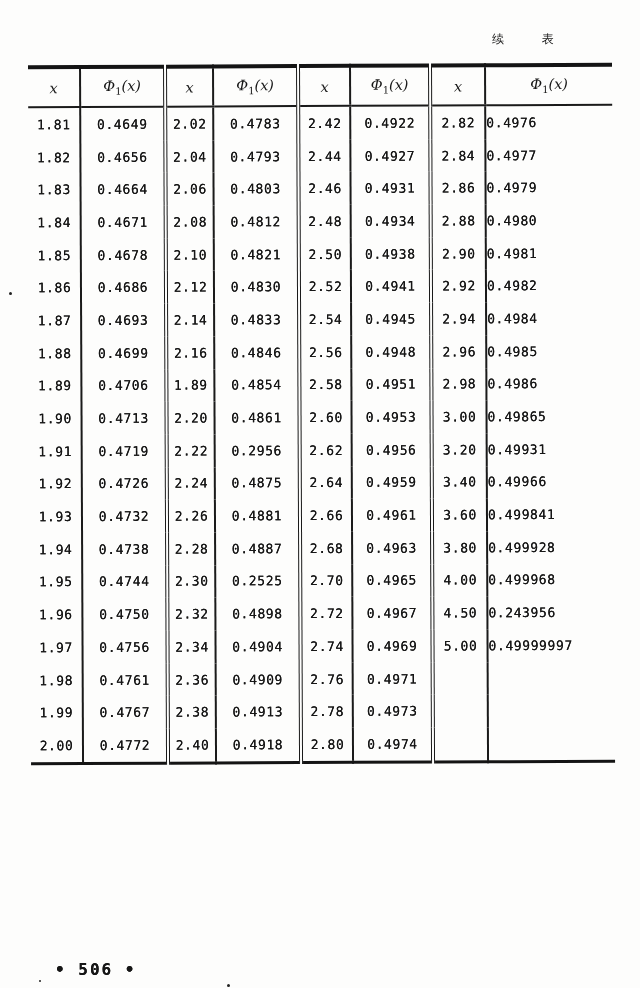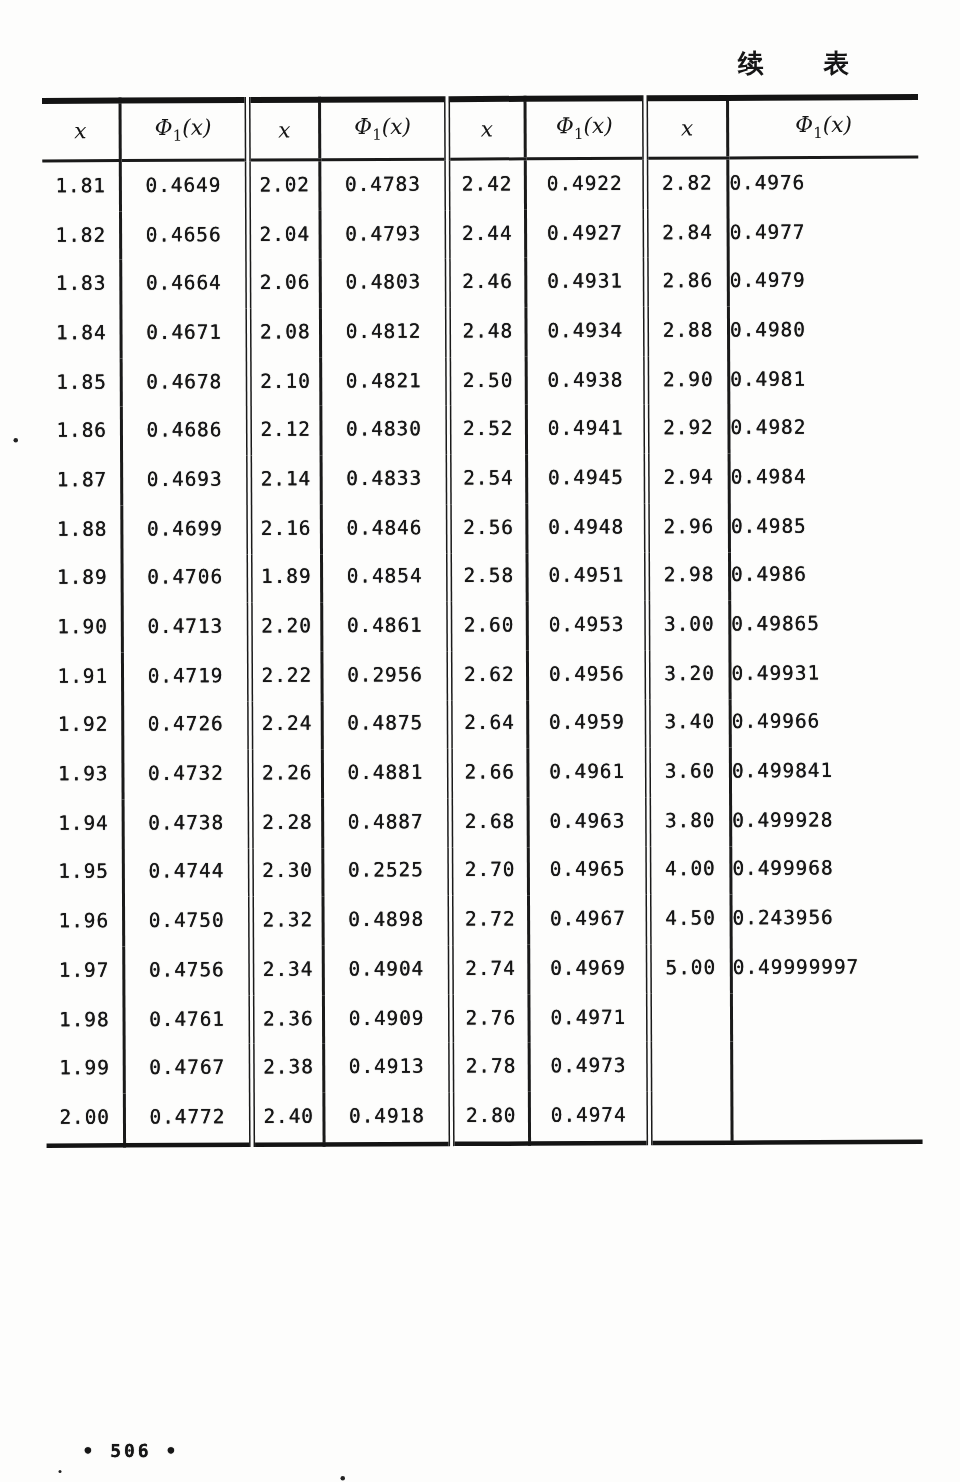--- a/index.html
+++ b/index.html
@@ -4,21 +4,21 @@
 <style>
   html,body{margin:0;padding:0;background:#ffffff;}
   .page{
     position:relative;width:640px;height:988px;background:#fdfdfc;
     overflow:hidden;color:#161616;
     font-family:"DejaVu Sans Mono","Liberation Mono",monospace;
   }
   .continued-label{
     position:absolute;top:31px;left:492px;
     font-family:"DejaVu Sans","Liberation Sans",sans-serif;
-    font-weight:bold;font-size:17px;letter-spacing:17px;white-space:nowrap;
+    font-weight:normal;font-size:12px;letter-spacing:17px;white-space:nowrap;
   }
   .phi-table{
     position:absolute;left:28px;top:64px;width:584px;
     border-collapse:collapse;table-layout:fixed;
     border-top:4px solid #141414;border-bottom:3px solid #141414;
     transform:rotate(-0.25deg);transform-origin:center top;
   }
   .phi-table th{
     height:37px;border-bottom:2px solid #1a1a1a;
     font-family:"DejaVu Serif","Liberation Serif",serif;
@@ -34,21 +34,21 @@
   
   .phi-table th:nth-child(2n),.phi-table td:nth-child(2n){border-left:2px solid #1a1a1a;}
   
   .phi-table th:nth-child(3),.phi-table td:nth-child(3),
   .phi-table th:nth-child(5),.phi-table td:nth-child(5),
   .phi-table th:nth-child(7),.phi-table td:nth-child(7){border-left:4px double #1a1a1a;}
   
   .phi-table td:nth-child(8){text-align:left;padding-left:0;}
   .page-number{
     position:absolute;left:55px;top:960px;
-    font-size:12px;font-weight:bold;letter-spacing:2px;
+    font-size:16px;font-weight:bold;letter-spacing:2px;
     text-shadow:0 0 0.5px currentColor;
   }
   .speck{position:absolute;background:#222;border-radius:50%;}
   .speck.s1{left:9px;top:292px;width:3px;height:3px;}
   .speck.s2{left:39px;top:980px;width:2px;height:2px;}
   .speck.s3{left:227px;top:984px;width:3px;height:3px;}
 </style>
 </head>
 <body>
 

